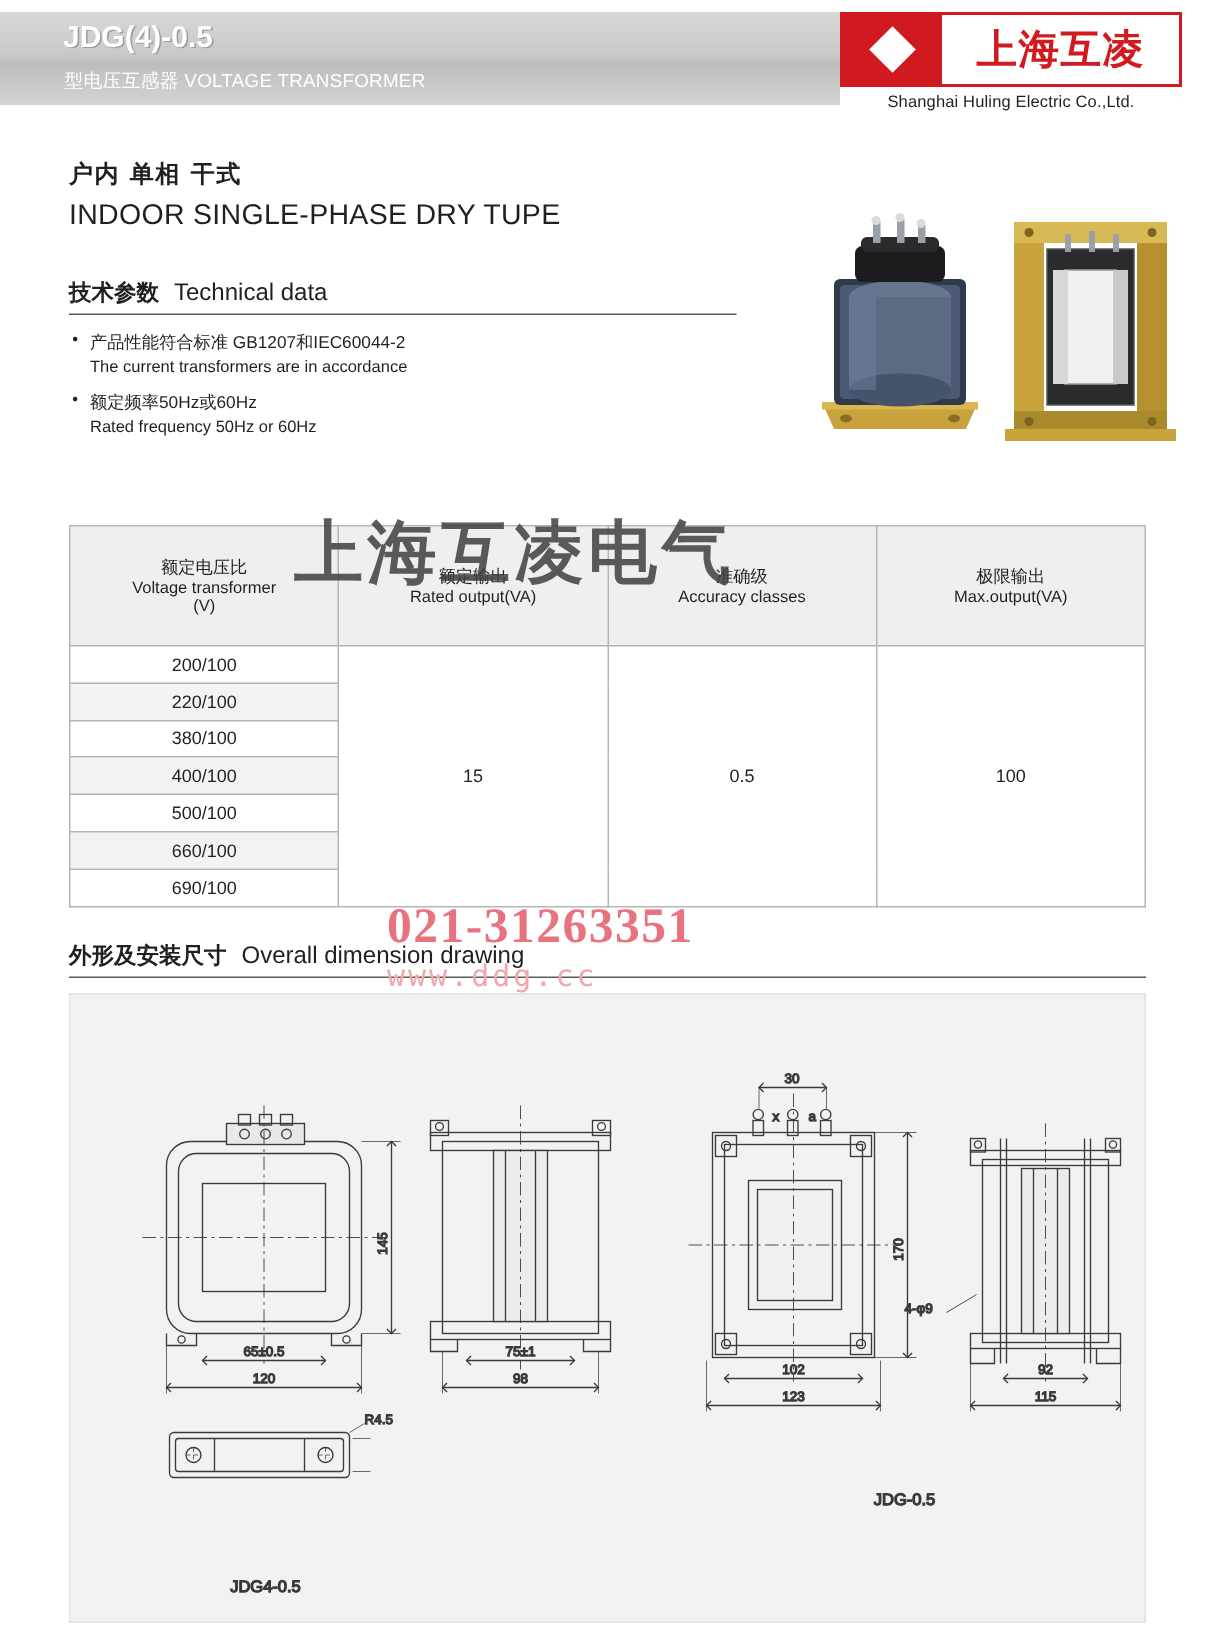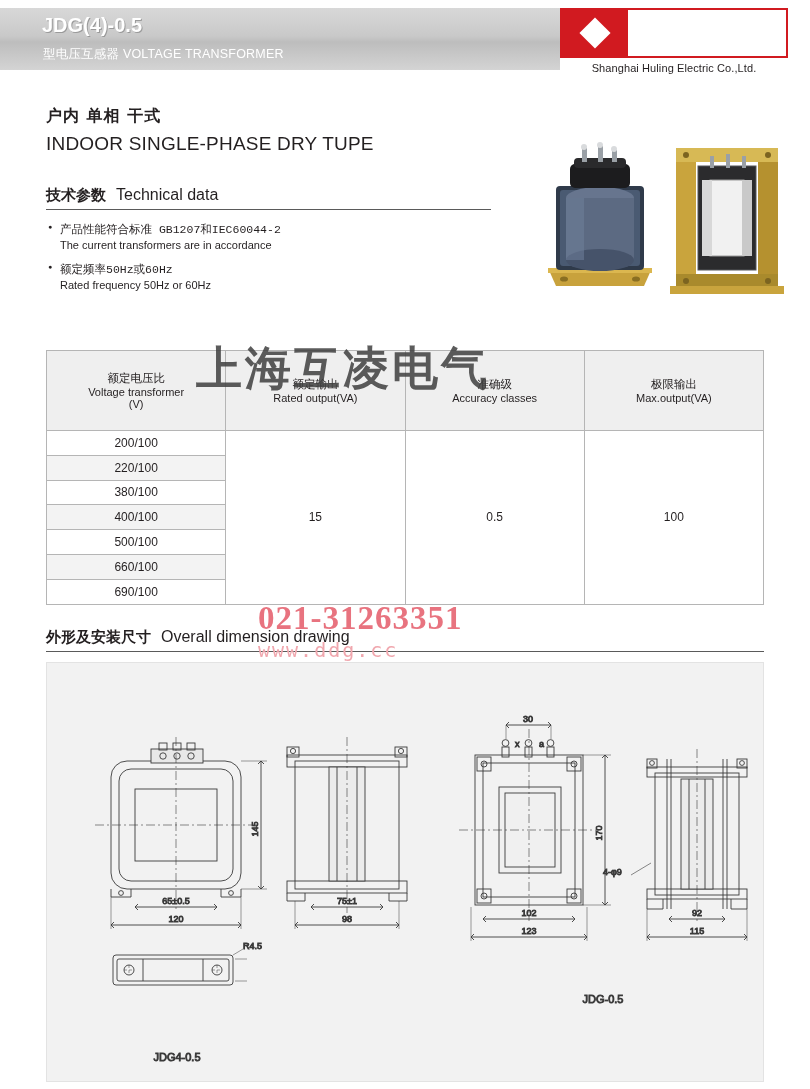--- a/index.html
+++ b/index.html
@@ -101,21 +101,21 @@
   }
 
   .bullets { position:absolute; left:48px; top:222px; width: 420px; }
   .bullet { margin-bottom: 10px; position: relative; padding-left: 12px; }
   .bullet:before {
     content: "●";
     position: absolute; left: 0; top: 1px;
     font-size: 7px;
     color: #231f20;
   }
-  .b-cn { font-size: 11.5px; font-family:Liberation Mono, monospace; line-height: 1.35; }
+  .b-cn { font-size: 11.5px; font-family:Liberation Sans, sans-serif; line-height: 1.35; }
   .b-en { font-size: 11px; line-height: 1.35; }
 
   
   .photos {
     position: absolute; left: 540px; top: 130px;
     width: 248px; height: 178px;
   }
   .photo-a {
     position:absolute; left: 0; top: 10px; width: 120px; height: 160px;
   }
@@ -215,20 +215,21 @@
   <div class="header-title">JDG(4)-0.5</div>
   <div class="header-sub">
     <span>型电压互感器</span>
     <span>VOLTAGE TRANSFORMER</span>
   </div>
 
   <div class="logo-box">
     <div class="logo-red">
       <div class="logo-diamond"></div>
     </div>
+    <div class="logo-cn">上海互凌</div>
   </div>
   <div class="logo-en">Shanghai Huling Electric Co.,Ltd.</div>
 </div>
 
 <div class="sec1">
   <div class="t-cn">户内  单相  干式</div>
   <div class="t-en">INDOOR SINGLE-PHASE DRY TUPE</div>
 </div>
 
 <div class="tech-head">

